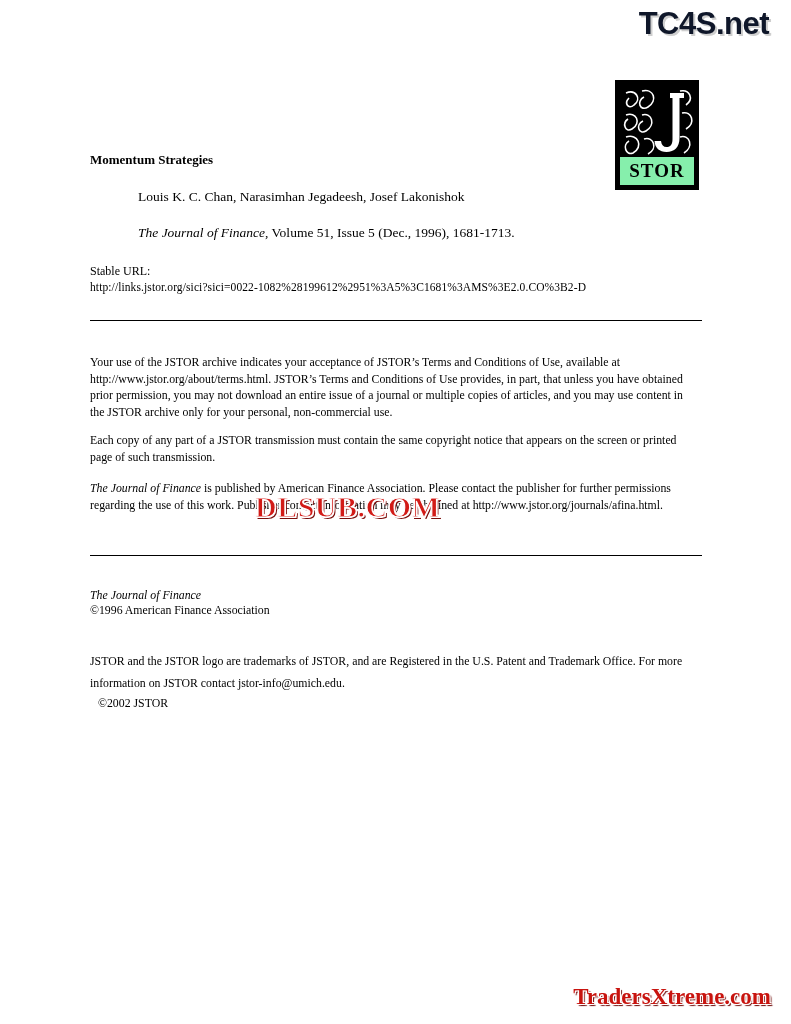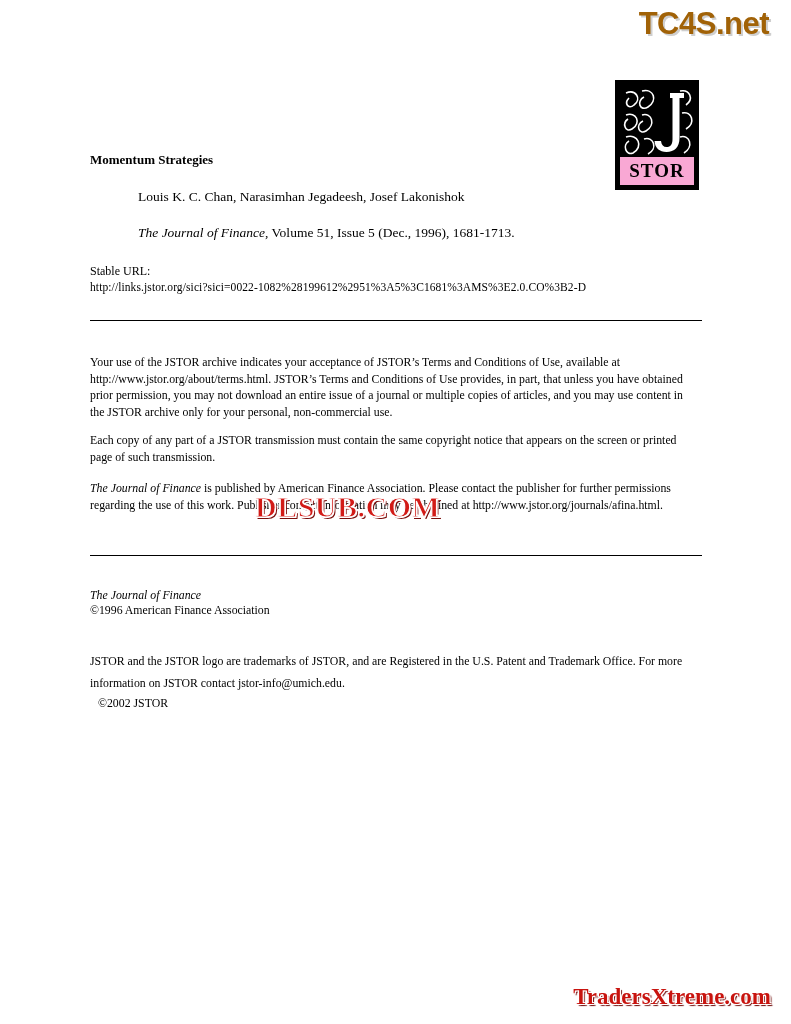--- a/index.html
+++ b/index.html
@@ -17,21 +17,21 @@
   }
 
   
   .top-watermark {
     position: absolute;
     top: 6px;
     right: 22px;
     font-family: "Liberation Sans", sans-serif;
     font-weight: bold;
     font-size: 31px;
-    color: #a16207;
+    color: #0f172a;
     letter-spacing: -0.5px;
     text-shadow: 2px 2px 0 #cfcfcf;
   }
 
   
   .jstor-logo {
     position: absolute;
     top: 80px;
     left: 615px;
     width: 84px;
@@ -49,21 +49,21 @@
     height: 74px;
     background: #000;
   }
   .jstor-logo .ornament svg { display:block; }
   .jstor-logo .stor {
     position: absolute;
     bottom: 2px;
     left: 2px;
     right: 2px;
     height: 28px;
-    background: #f9a8d4;
+    background: #86efac;
     color: #000;
     font-family: "Liberation Serif", serif;
     font-weight: bold;
     font-size: 19px;
     letter-spacing: 1px;
     text-align: center;
     line-height: 28px;
   }
 
   

